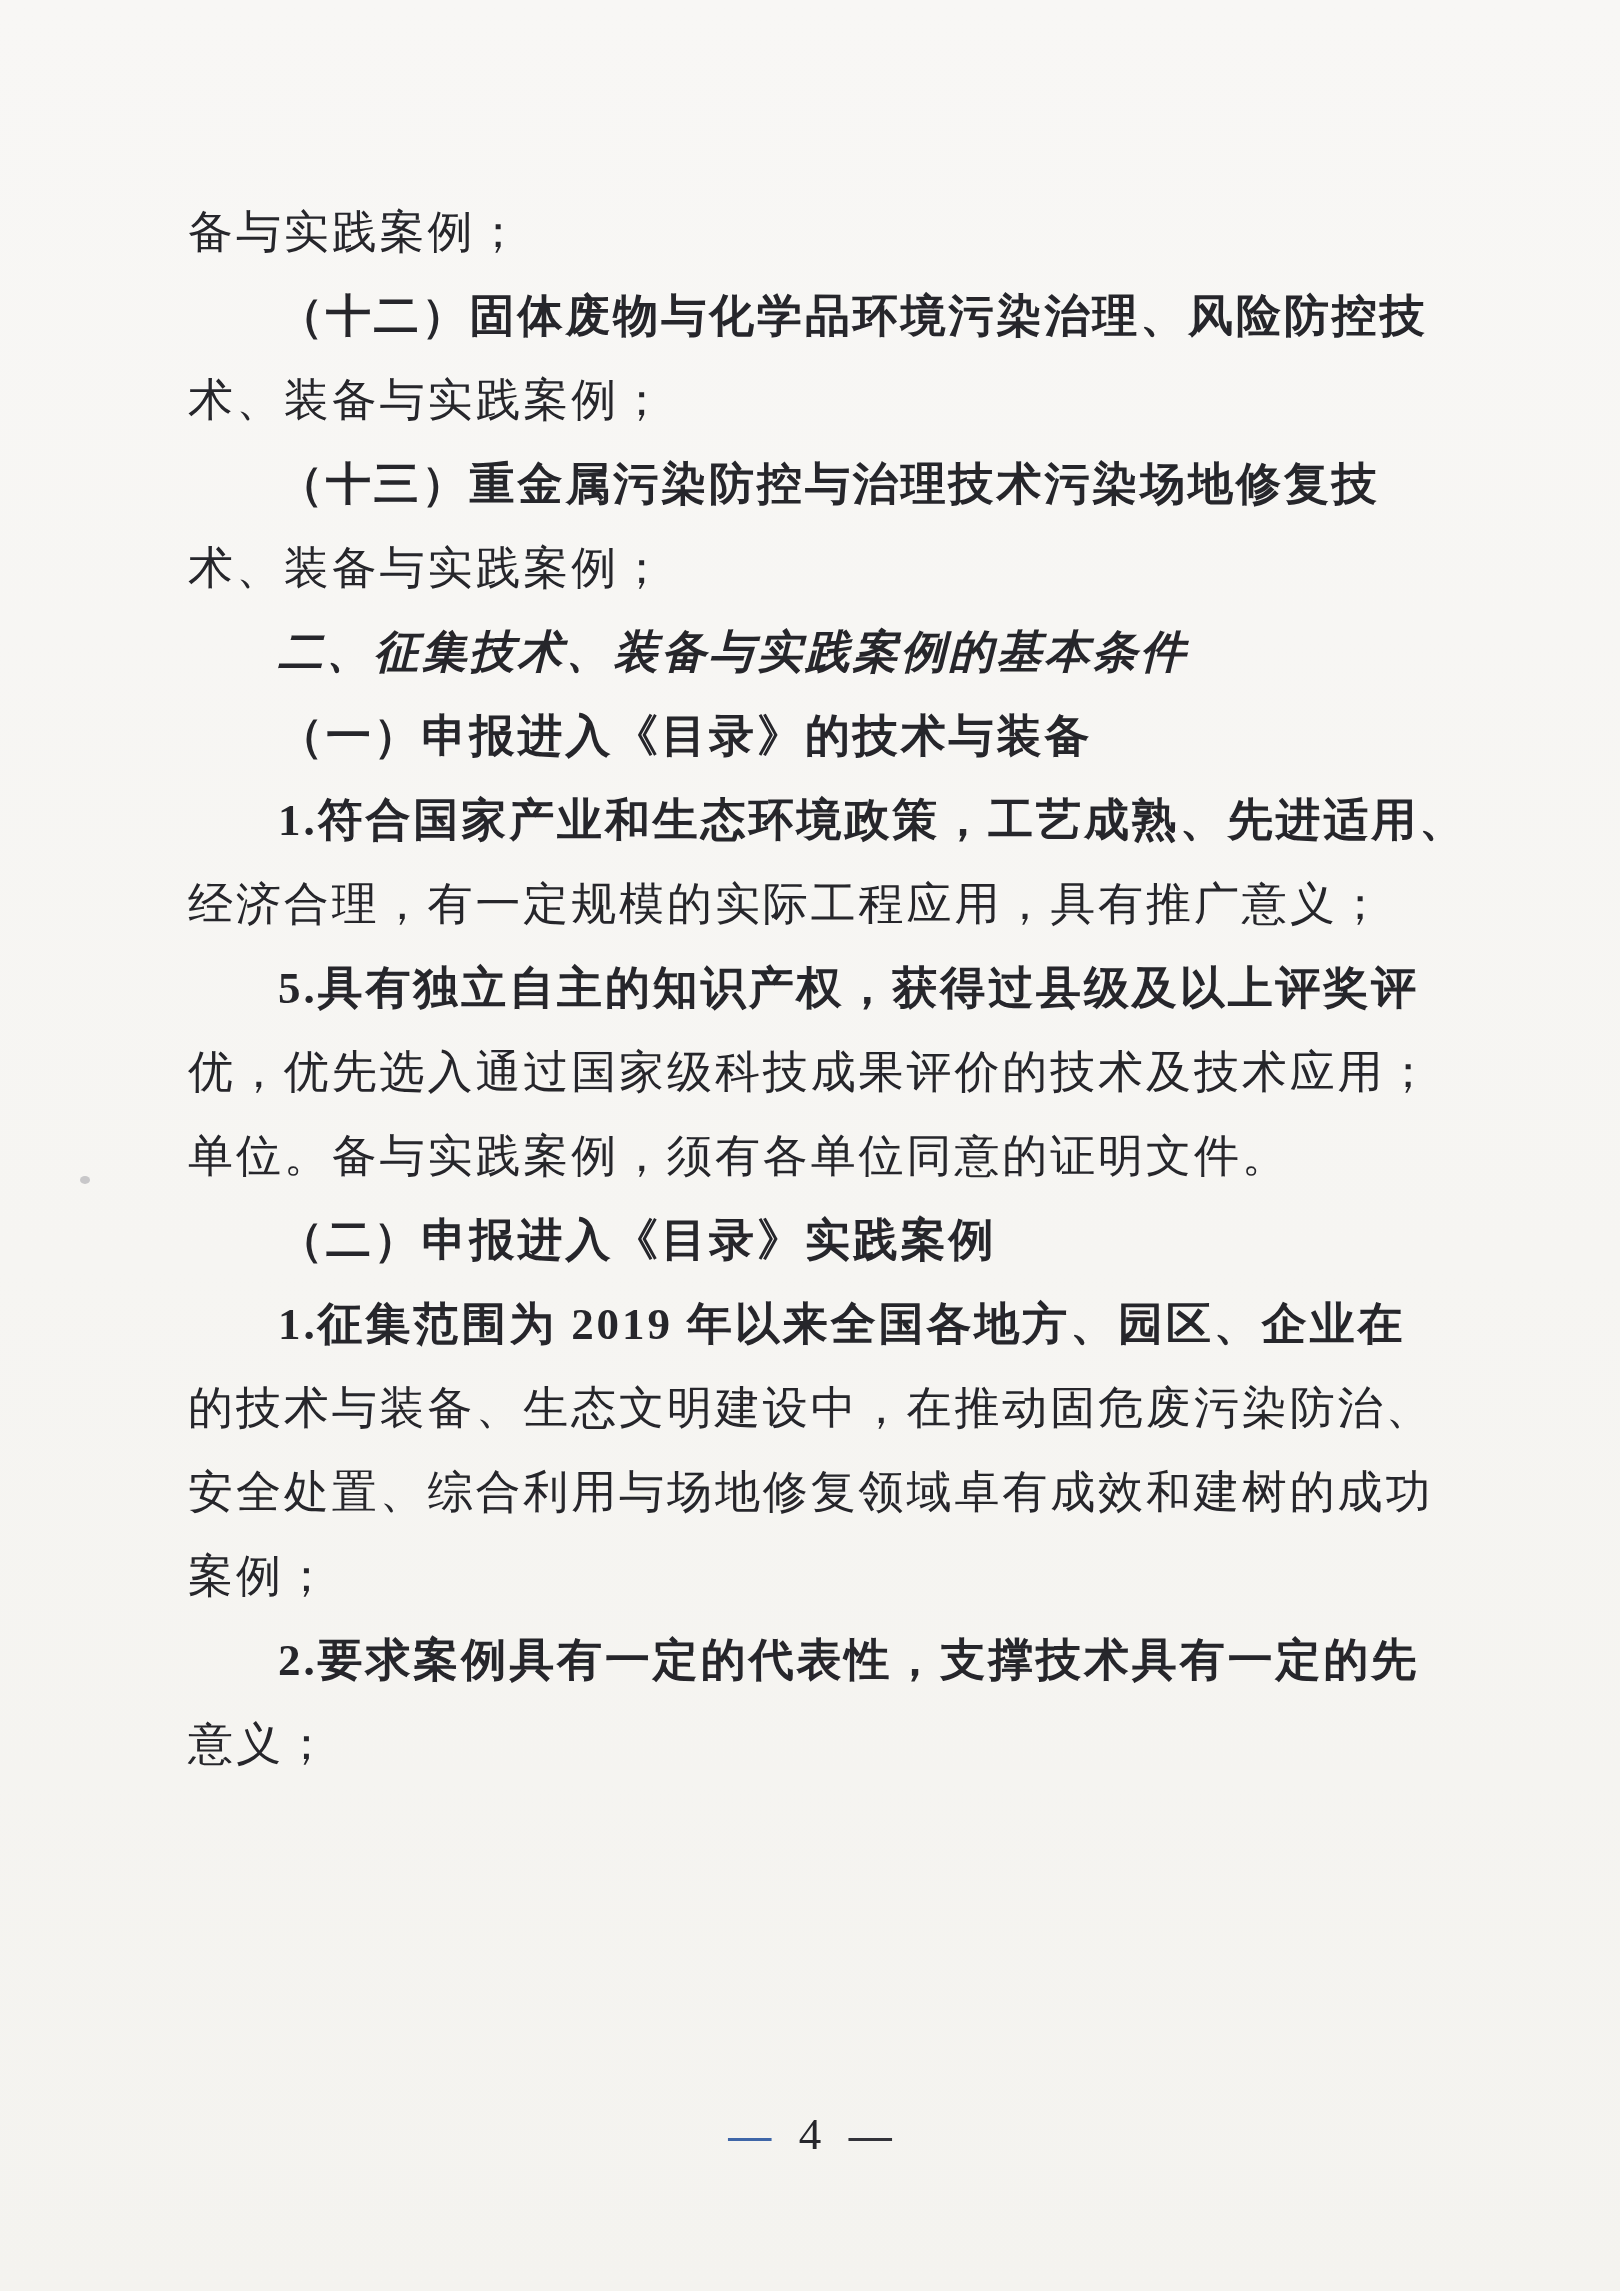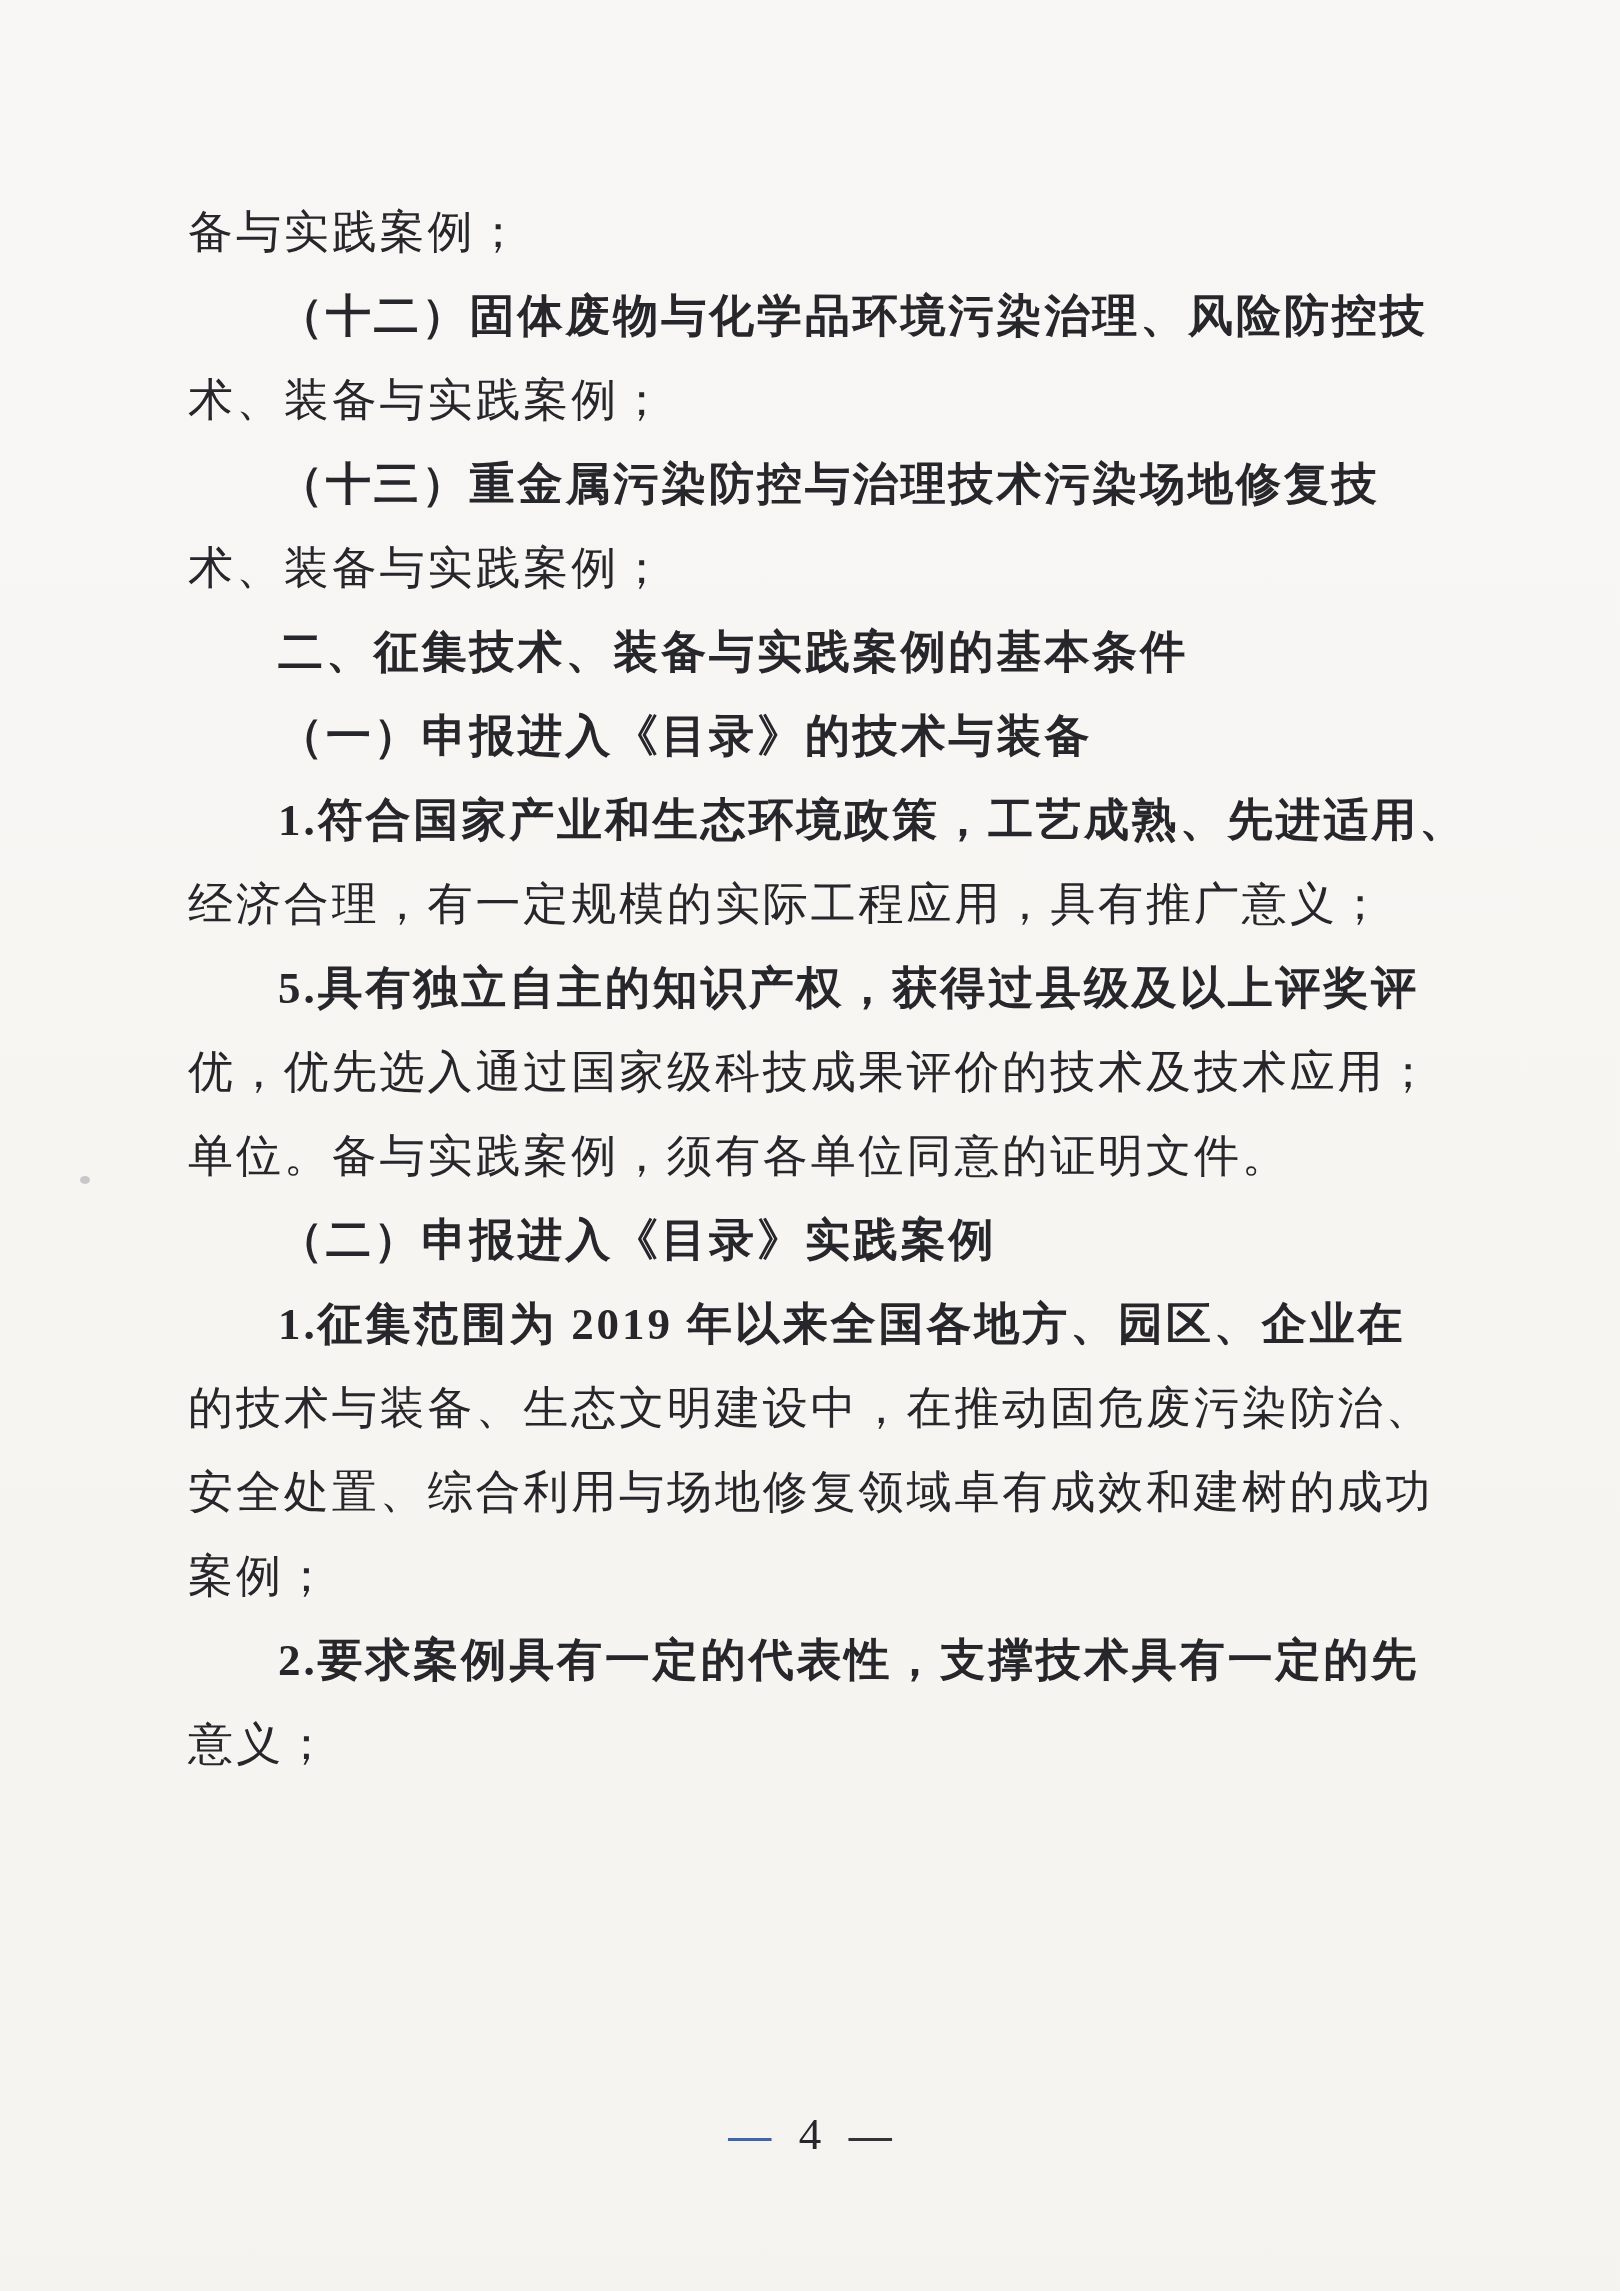--- a/index.html
+++ b/index.html
@@ -30,20 +30,21 @@
     font-size: 45px;
     letter-spacing: 2.9px;
     white-space: nowrap;
   }
   .indent {
     padding-left: 90px;
     font-weight: bold;
   }
   .heading {
     font-weight: 700;
+    font-style: italic;
   }
   .footer {
     position: absolute;
     top: 2105px;
     left: 0;
     width: 100%;
     display: flex;
     justify-content: center;
     align-items: center;
     gap: 27.4px;

